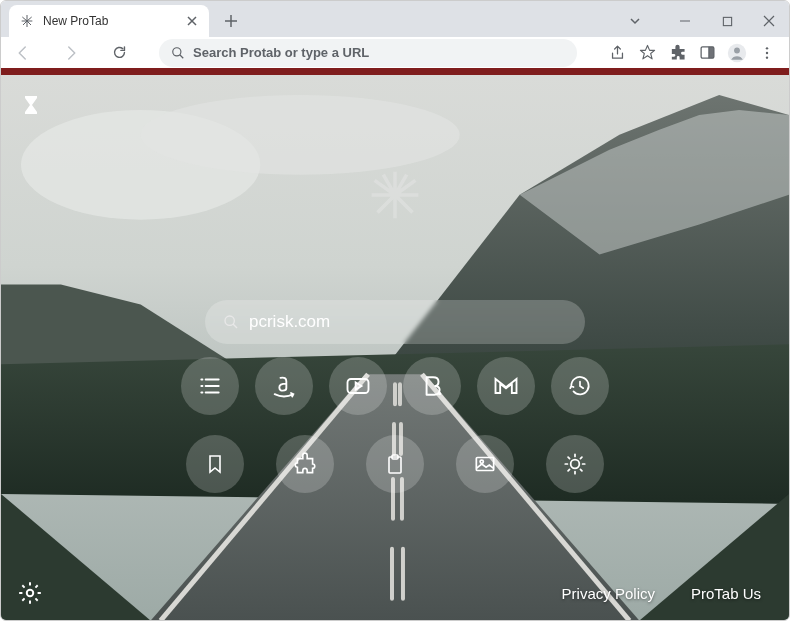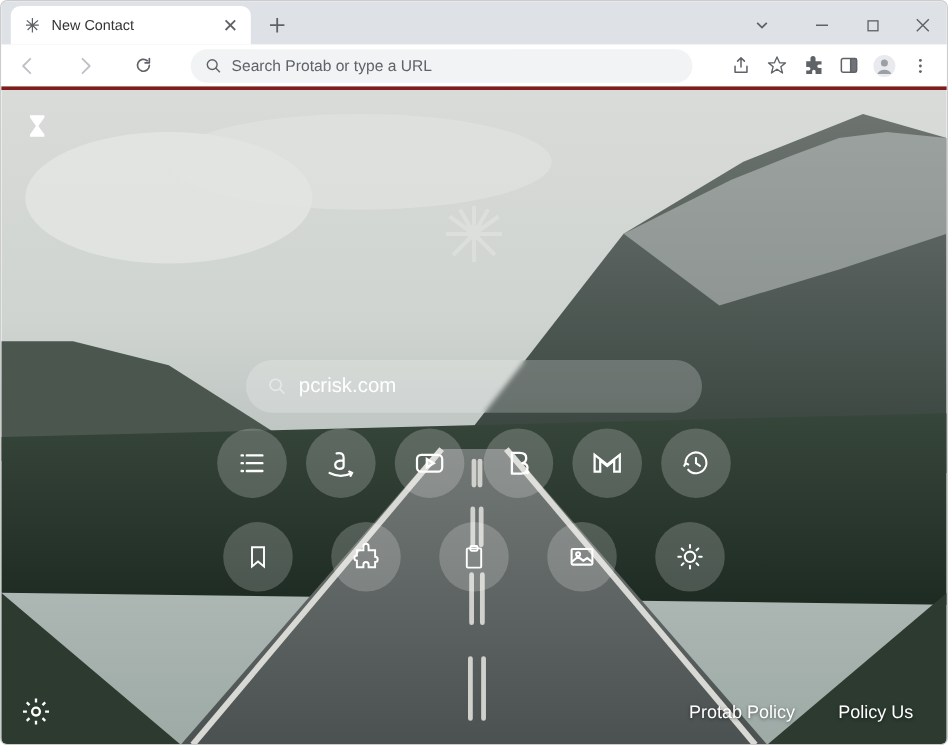--- a/index.html
+++ b/index.html
@@ -67,21 +67,22 @@
 .chevron-btn { margin-right: 8px; }
 
 
 .toolbar {
   height: 38px;
   background: #fff;
   display: flex;
   align-items: center;
   padding: 0 8px;
   gap: 20px;
-  border-bottom: 3px solid #7f1d1d;
+  border-bottom: 7px solid #7f1d1d;
+  font-weight: bold;
 }
 .nav-btn {
   width: 28px; height: 28px;
   display: flex; align-items: center; justify-content: center;
   color: #5f6368;
   border-radius: 50%;
 }
 .nav-btn.disabled { color: #bdc1c6; }
 .urlbar {
   flex: 1;
@@ -199,21 +200,21 @@
 svg { display: block; }
 </style>
 </head>
 <body>
 
 <div class="titlebar">
   <div class="tab">
     <svg class="favicon" viewBox="0 0 24 24" fill="none" stroke="#7a8a9a" stroke-width="1.5">
         <path d="M12 3 L12 12 M12 12 L5 6 M12 12 L19 6 M12 12 L4 12 M12 12 L20 12 M12 12 L6 18 M12 12 L18 18 M12 12 L12 21"></path>
       </svg>
-    <span>New Contact</span>
+    <span>New ProTab</span>
     <div class="tab-close">
       <svg width="10" height="10" viewBox="0 0 10 10">
           <path d="M1 1 L9 9 M9 1 L1 9" stroke="currentColor" stroke-width="1.5"></path>
         </svg>
     </div>
   </div>
   <div class="new-tab">
     <svg width="14" height="14" viewBox="0 0 14 14">
         <path d="M7 1 L7 13 M1 7 L13 7" stroke="currentColor" stroke-width="1.5"></path>
       </svg>
@@ -444,17 +445,17 @@
     </div>
 
     <div class="gear">
       <svg width="26" height="26" viewBox="0 0 24 24" stroke="#fff" stroke-width="1.8" fill="none">
           <circle cx="12" cy="12" r="3"></circle>
           <path d="M12 2 L12 5 M12 19 L12 22 M2 12 L5 12 M19 12 L22 12 M4.9 4.9 L7 7 M17 17 L19.1 19.1 M4.9 19.1 L7 17 M17 7 L19.1 4.9"></path>
         </svg>
     </div>
 
     <div class="footer-links">
-      <a href="#">Protab Policy</a>
-      <a href="#">Policy Us</a>
+      <a href="#">Privacy Policy</a>
+      <a href="#">ProTab Us</a>
     </div>
   </div>
 </div>
 
 </body></html>

